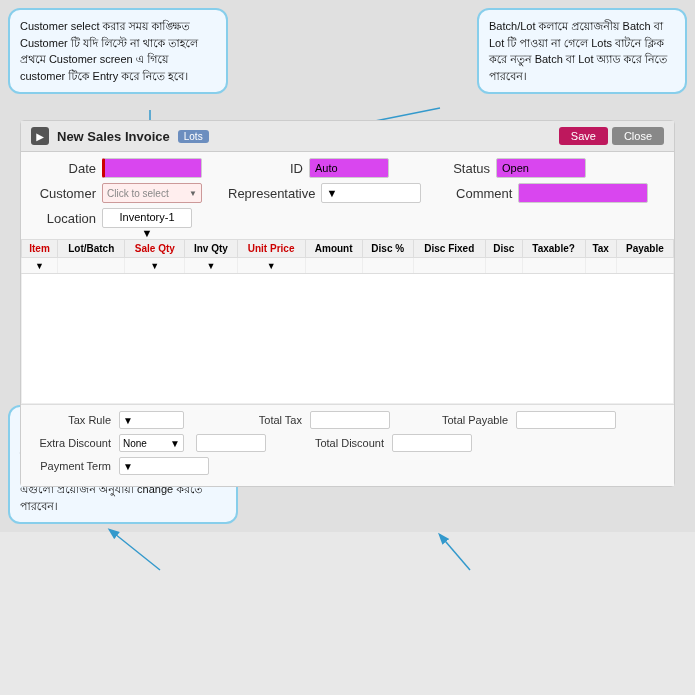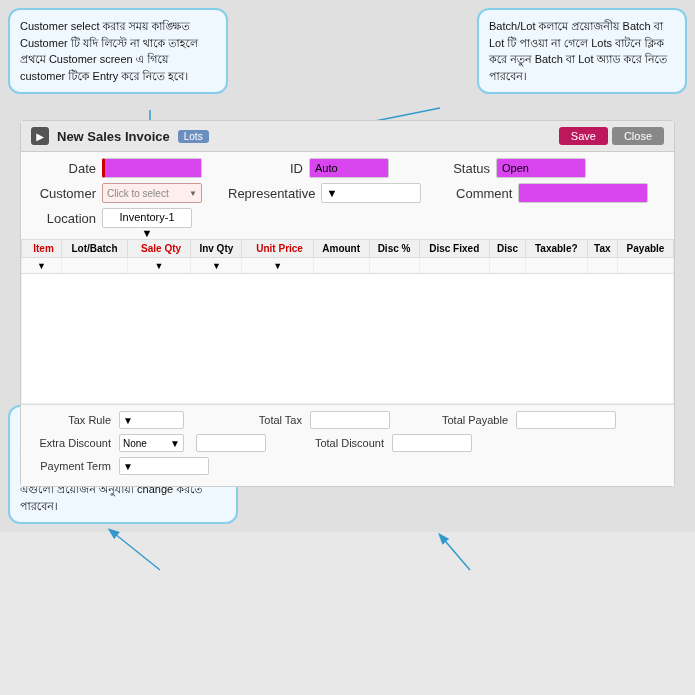--- a/index.html
+++ b/index.html
@@ -225,21 +225,20 @@
       background: #f0f0f0;
       border: 1px solid #ddd;
       padding: 3px 4px;
       text-align: center;
       font-weight: bold;
       font-size: 10px;
     }
 
     .invoice-table th.red-text {
       color: #cc0000;
-      padding-left: 8px;
     }
 
     .invoice-table td {
       border: 1px solid #eee;
       padding: 2px 4px;
       height: 16px;
     }
 
     .invoice-table .sub-header td {
       background: #f9f9f9;

